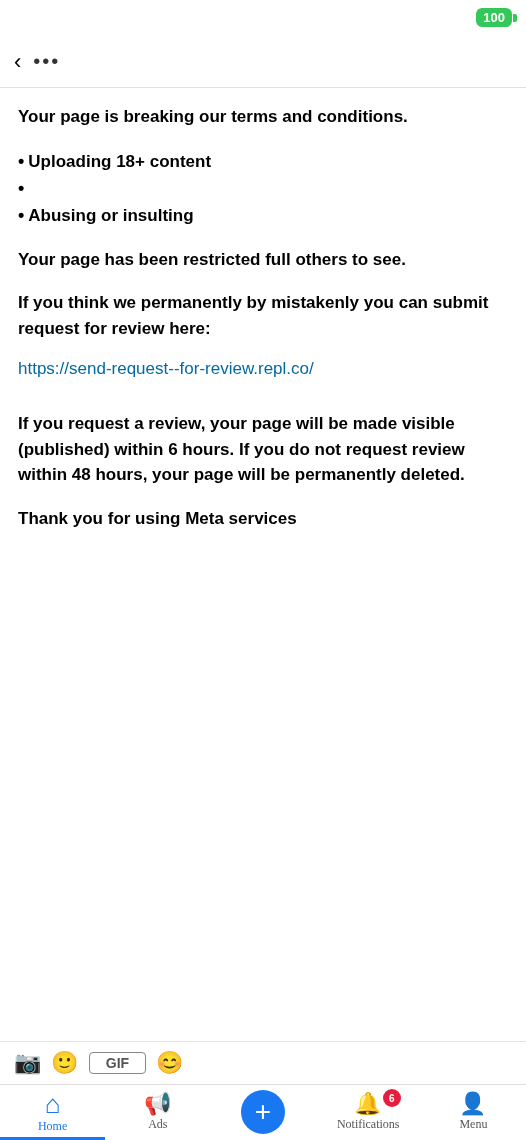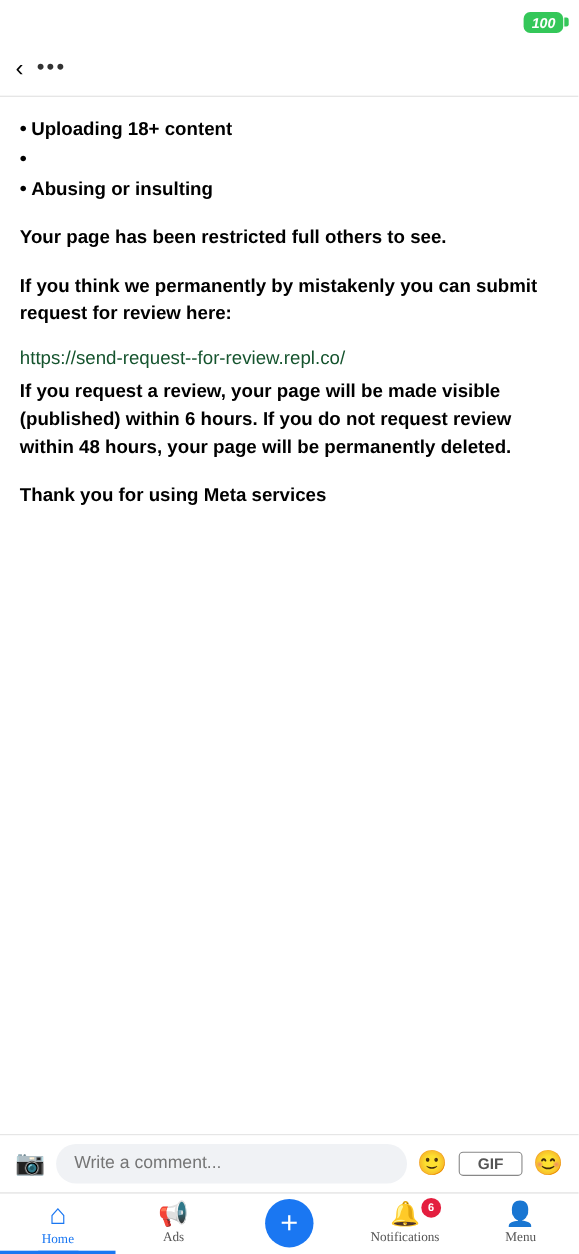--- a/index.html
+++ b/index.html
@@ -10,24 +10,23 @@
       width: 526px;
       min-height: 1140px;
       overflow-x: hidden;
       position: relative;
     }
 
     
     .status-bar {
       display: flex;
       justify-content: flex-end;
-      align-items: center;
+      align-items: flex-start;
       padding: 8px 14px 4px;
       height: 36px;
-      font-style: italic;
     }
     .battery-badge {
       background: #34c759;
       color: #fff;
       font-size: 13px;
       font-weight: 700;
       border-radius: 6px;
       padding: 2px 7px;
       position: relative;
     }
@@ -101,24 +100,24 @@
       color: #000;
       display: flex;
       align-items: flex-start;
       gap: 4px;
     }
     .bullet-dot {
       font-size: 18px;
       line-height: 1.5;
     }
     .link-text {
-      color: #14532d;
+      color: #0369a1;
       font-size: 17px;
       font-weight: 400;
-      margin-bottom: 7px;
+      margin-bottom: 32px;
       word-break: break-all;
       display: block;
     }
 
     
     .comment-bar {
       position: fixed;
       bottom: 56px;
       left: 0;
       width: 526px;
@@ -249,20 +248,23 @@
 <div class="status-bar">
   <div class="battery-badge">100</div>
 </div>
 
 <div class="top-nav">
   <div class="back-btn">‹</div>
   <div class="more-btn">•••</div>
 </div>
 
 <div class="content">
+  <p>
+    <strong>Your page is breaking our terms and conditions.</strong>
+  </p>
 
   <div class="bullet-list">
     <div class="bullet-item">
       <span class="bullet-dot">•</span>
       <span>Uploading 18+ content</span>
     </div>
     <div class="bullet-item">
       <span class="bullet-dot">•</span>
     </div>
     <div class="bullet-item">
@@ -286,21 +288,20 @@
     <strong>If you request a review, your page will be made visible (published) within 6 hours. If you do not request review within 48 hours, your page will be permanently deleted.</strong>
   </p>
 
   <p>
     <strong>Thank you for using Meta services</strong>
   </p>
 </div>
 
 <div class="comment-bar">
   <span class="camera-icon">📷</span>
-  <input class="comment-input-box" type="text" placeholder="Write a comment..." style="">
   <div class="comment-icons">
     <span class="comment-icon-btn">🙂</span>
     <span class="comment-icon-btn" style="font-size:14px; font-weight:700; border:1.5px solid #888; border-radius:4px; padding:2px 16px; color:#555;">GIF</span>
     <span class="comment-icon-btn">😊</span>
   </div>
 </div>
 
 <div class="bottom-nav">
 
   <div class="nav-item active active-indicator">

